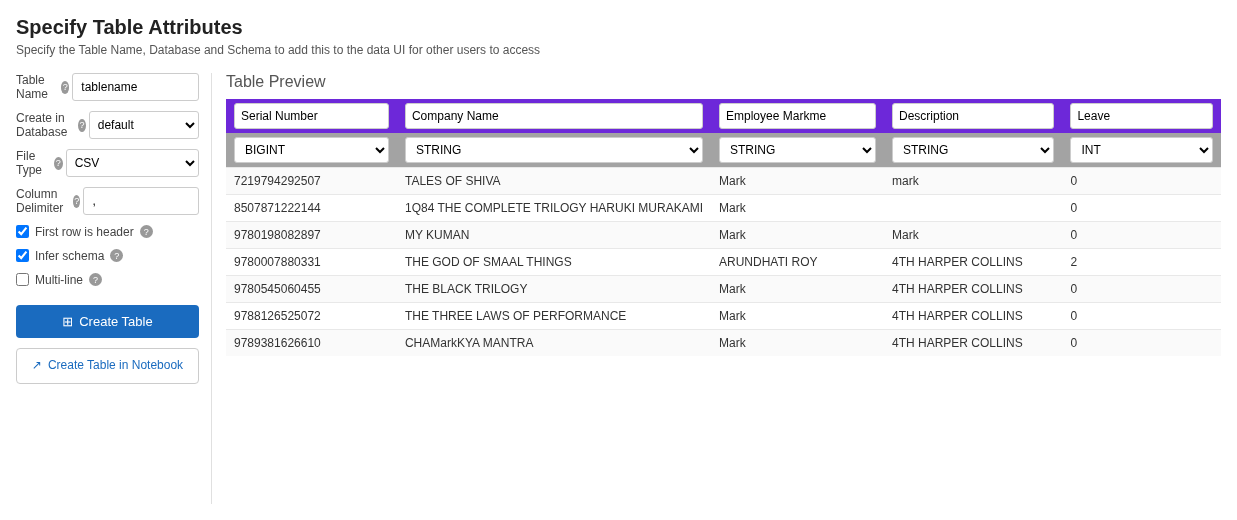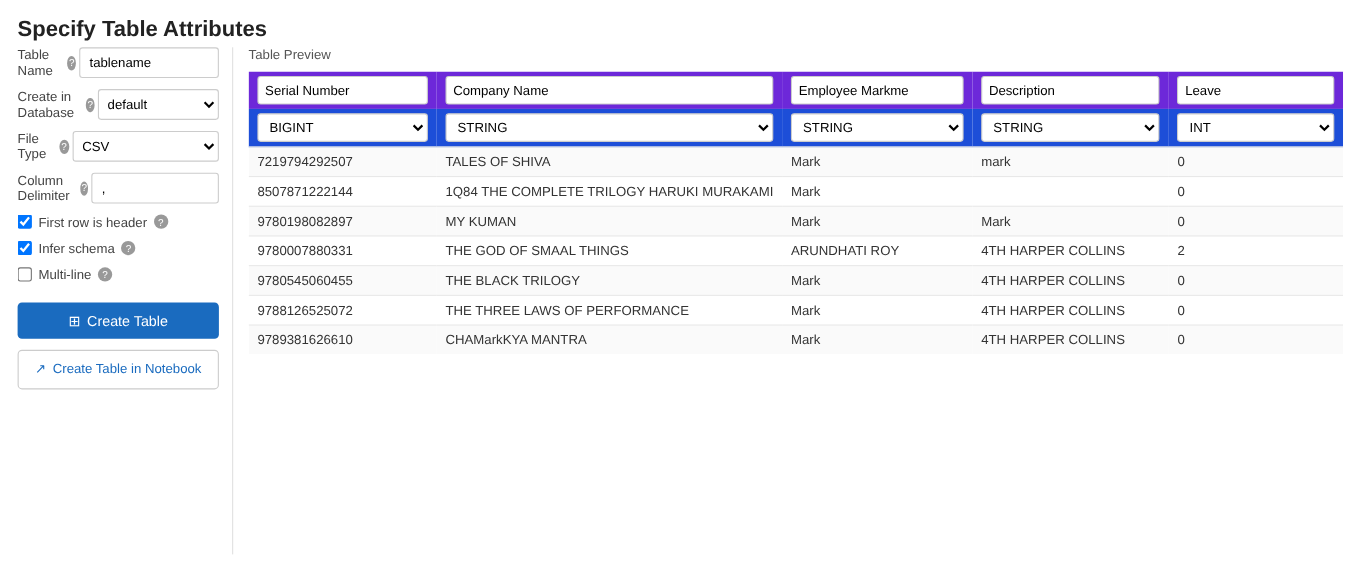--- a/index.html
+++ b/index.html
@@ -125,21 +125,21 @@
       text-align: center;
       line-height: 1.3;
     }
     .right-panel {
       flex: 1;
       border-left: 1px solid #e0e0e0;
       padding-left: 14px;
       overflow: hidden;
     }
     .preview-label {
-      font-size: 12px;
+      font-size: 16px;
       color: #555;
       margin-bottom: 8px;
     }
     .table-wrapper {
       overflow-x: auto;
     }
     table {
       border-collapse: collapse;
       width: 100%;
       min-width: 900px;
@@ -151,21 +151,21 @@
     .header-row th input {
       border: 1px solid #ccc;
       border-radius: 3px;
       padding: 5px 6px;
       font-size: 12px;
       width: 100%;
       outline: none;
     }
     .type-row th {
       padding: 4px 8px;
-      background: #1d4ed8;
+      background: #a3a3a3;
     }
     .type-row th select {
       border: 1px solid #ccc;
       border-radius: 3px;
       padding: 4px 6px;
       font-size: 12px;
       width: 100%;
       background: #fff;
       appearance: auto;
     }
@@ -181,20 +181,21 @@
     }
     .data-row:nth-child(even) td {
       background: #fff;
     }
   </style>
 </head>
 <body>
 
 <div class="page">
   <div class="page-title">Specify Table Attributes</div>
+  <div class="page-subtitle">Specify the Table Name, Database and Schema to add this to the data UI for other users to access</div>
 
   <div class="main-layout">
 
     <div class="left-panel">
 
       <div class="field-group">
         <div class="field-label">
           <span>Table Name</span>
           <span class="help-icon">?</span>
         </div>

